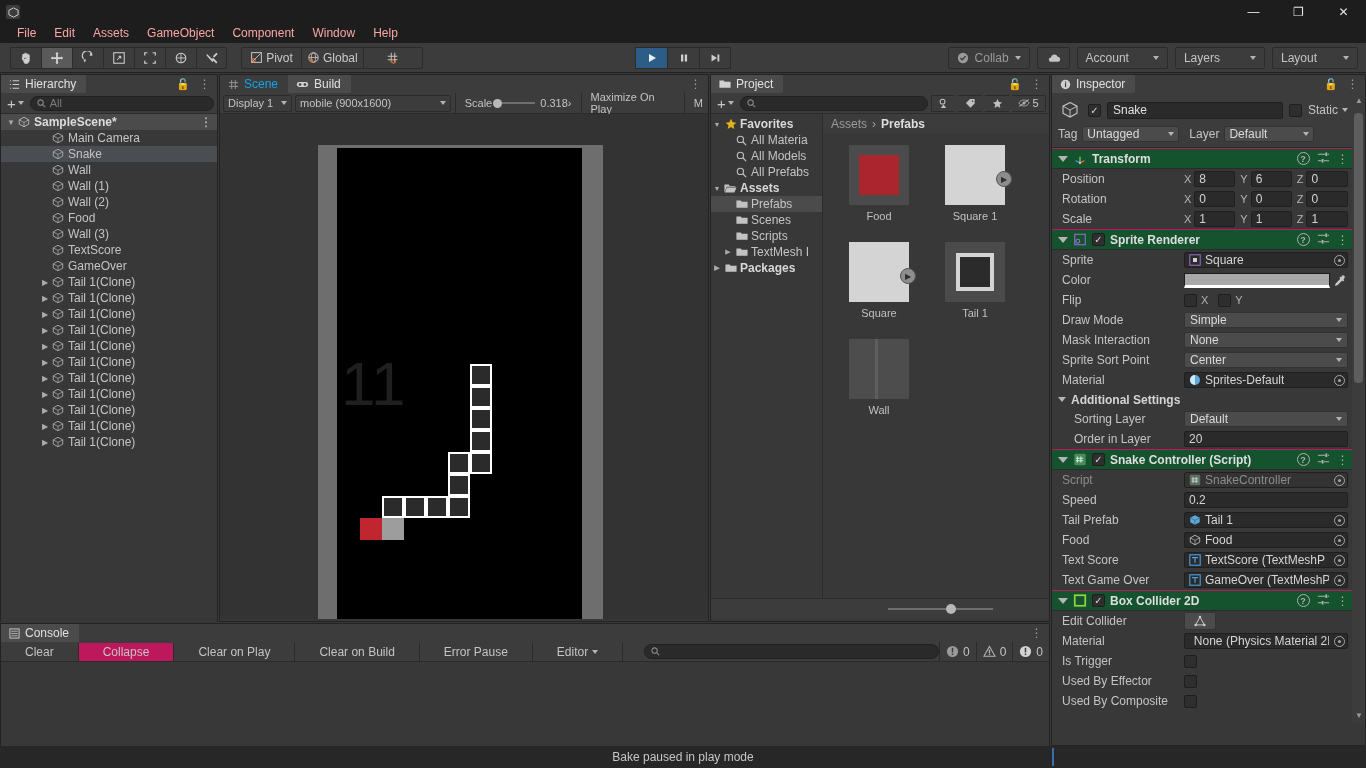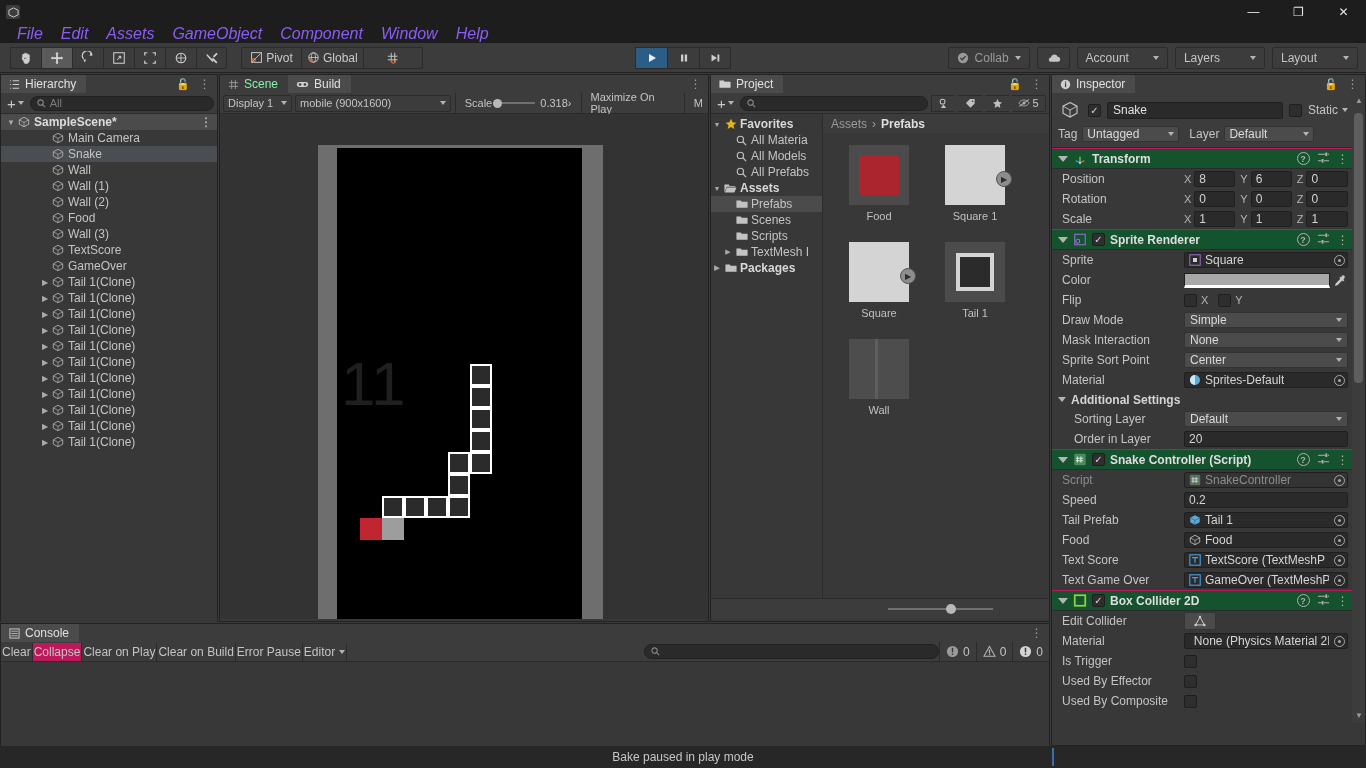--- a/index.html
+++ b/index.html
@@ -30,21 +30,21 @@
   .win-btn {
     width: 45px; height: 24px; display: flex; align-items: center; justify-content: center;
     color: #e6e6e6; font-size: 12px;
   }
 
   
   .menubar {
     position: absolute; left: 0; top: 24px; width: 1366px; height: 19px;
     background: #1d1d1d; display: flex; align-items: center; padding-left: 8px;
   }
-  .menu-item { padding: 0 9px; font-size: 16px; color: #8b5cf6; line-height: 19px; font-style: italic; }
+  .menu-item { padding: 0 9px; font-size: 12px; color: #fca5a5; line-height: 19px; }
 
   
   .toolbar {
     position: absolute; left: 0; top: 43px; width: 1366px; height: 30px;
     background: #3c3c3c; border-bottom: 1px solid #232323;
     display: flex; align-items: center;
   }
   .tool-group { display: flex; align-items: center; margin-left: 10px; }
   .tbtn {
     height: 22px; min-width: 31px; padding: 0 5px; background: #3c3c3c;
@@ -79,21 +79,21 @@
   .caret { width: 0; height: 0; border-left: 3.5px solid transparent; border-right: 3.5px solid transparent; border-top: 4px solid #b4b4b4; }
 
   
   .panel { position: absolute; background: #383838; border: 1px solid #232323; }
   .panel-tabs {
     height: 18px; background: #3c3c3c; display: flex; align-items: stretch;
     position: relative;
   }
   .ptab {
     padding: 0 10px 0 8px; display: flex; align-items: center; gap: 5px;
-    font-size: 12px; color: #86efac; background: #3c3c3c;
+    font-size: 12px; color: #0ea5e9; background: #3c3c3c;
   }
   .ptab.sel { background: #4b4b4b; color: #e0e0e0; }
   .tab-right { margin-left: auto; display: flex; align-items: center; gap: 8px; padding-right: 7px; color: #a0a0a0; }
   .lockico { font-size: 11px; }
   .kebab { font-size: 12px; letter-spacing: -0.5px; line-height: 1; }
 
   .panel-toolbar {
     height: 21px; background: #3c3c3c; display: flex; align-items: center;
     border-bottom: 1px solid #2b2b2b; padding: 0 3px; gap: 3px;
   }
@@ -155,21 +155,21 @@
     background: #8d8d8d; border: 1px solid #555; display: flex; align-items: center; justify-content: center;
     font-size: 8px; color: #2e2e2e;
   }
   .pj-footer { height: 21px; background: #3c3c3c; border-top: 1px solid #2b2b2b; display: flex; align-items: center; justify-content: center; }
   .zoom-track { width: 105px; height: 2px; background: #6f6f6f; position: relative; margin-left: 120px; }
   .zoom-knob { width: 10px; height: 10px; border-radius: 50%; background: #b8b8b8; position: absolute; left: 58px; top: -4px; }
 
   
   #console { left: 0; top: 623px; width: 1050px; height: 145px; }
   .c-bar { height: 20px; background: #3c3c3c; display: flex; align-items: center; border-bottom: 1px solid #2b2b2b; }
-  .cbtn { height: 18px; padding: 0 1px; font-size: 12px; color: #c4c4c4; display: flex; align-items: center; gap: 4px; border-right: 1px solid #2b2b2b; }
+  .cbtn { height: 18px; padding: 0 24px; font-size: 12px; color: #c4c4c4; display: flex; align-items: center; gap: 4px; border-right: 1px solid #2b2b2b; }
   .cbtn.pressed { background: #be185d; }
   .c-search { width: 295px; height: 15px; background: #2a2a2a; border: 1px solid #202020; border-radius: 8px; display: flex; align-items: center; padding: 0 6px; gap: 4px; }
   .c-count { height: 20px; padding: 0 6px; display: flex; align-items: center; gap: 4px; font-size: 12px; color: #c4c4c4; border-left: 1px solid #2b2b2b; }
   .c-body { background: #383838; height: 123px; }
 
   
   #inspector { left: 1051px; top: 74px; width: 315px; height: 672px; }
   .ins-body { background: #383838; height: 630px; overflow: hidden; position: relative; }
   .ins-scroll { position: absolute; right: 0; top: 0; width: 13px; height: 630px; background: #3c3c3c; }
   .ins-thumb { position: absolute; right: 2px; top: 20px; width: 9px; height: 270px; background: #5e5e5e; border-radius: 4px; }

